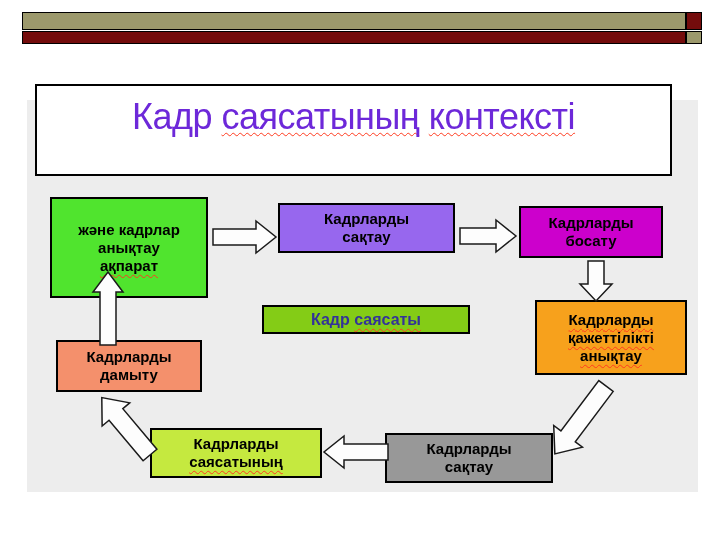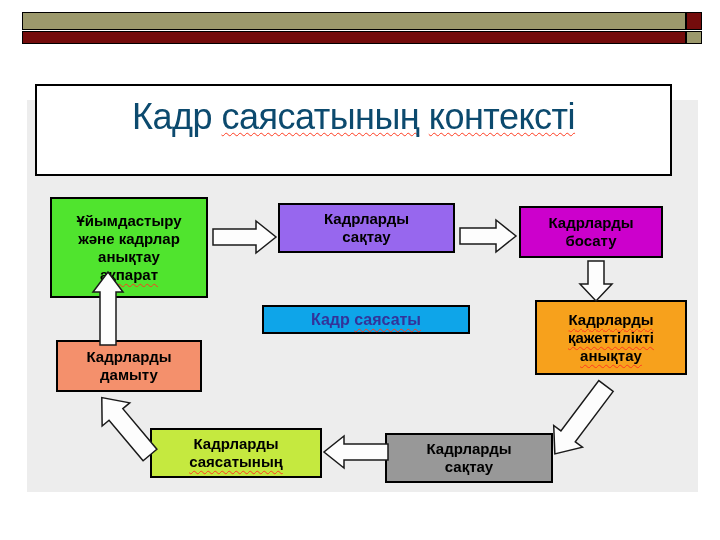--- a/index.html
+++ b/index.html
@@ -61,29 +61,28 @@
 <body>
 
 <div class="bar" id="bar-olive" style="background-color: rgb(156, 153, 108);"></div>
 <div class="bar" id="bar-olive-cap" style="background-color: rgb(116, 12, 12);"></div>
 <div class="bar" id="bar-red" style="background-color: rgb(116, 12, 12);"></div>
 <div class="bar" id="bar-red-cap" style="background-color: rgb(156, 153, 108);"></div>
 
 <div id="panel" style="background-color: rgb(237, 237, 237);"></div>
 
 <div id="title-box">
-  <div id="title-text" style="color: #0c4a6e;">
+  <div id="title-text" style="color: #6d28d9;">
     <span>Кадр</span>
     <span class="wavy">саясатының</span>
     <span class="wavy">контексті</span>
   </div>
 </div>
 
 <div class="dbox" id="box-org-info" style="background-color: rgb(80, 228, 46);">
-  <span>Ұйымдастыру</span>
   <span>және кадрлар</span>
   <span>анықтау</span>
   <span class="wavy">ақпарат</span>
 </div>
 
 <div class="dbox" id="box-release" style="background-color: rgb(151, 103, 238);">
   <span>Кадрларды</span>
   <span>сақтау</span>
 </div>
 
@@ -91,21 +90,21 @@
   <span>Кадрларды</span>
   <span>босату</span>
 </div>
 
 <div class="dbox" id="box-need" style="background-color: rgb(247, 161, 28);">
   <span class="wavy">Кадрларды</span>
   <span class="wavy">қажеттілікті</span>
   <span class="wavy">анықтау</span>
 </div>
 
-<div class="dbox" id="box-policy" style="background-color: #0ea5e9; text-align: center;">
+<div class="dbox" id="box-policy" style="background-color: #84cc16; text-align: center;">
   <span style="color: rgb(51, 51, 153);">
     <span>Кадр</span>
     <span class="wavy">саясаты</span>
   </span>
 </div>
 
 <div class="dbox" id="box-develop" style="background-color: rgb(244, 144, 108);">
   <span>Кадрларды</span>
   <span>дамыту</span>
 </div>

